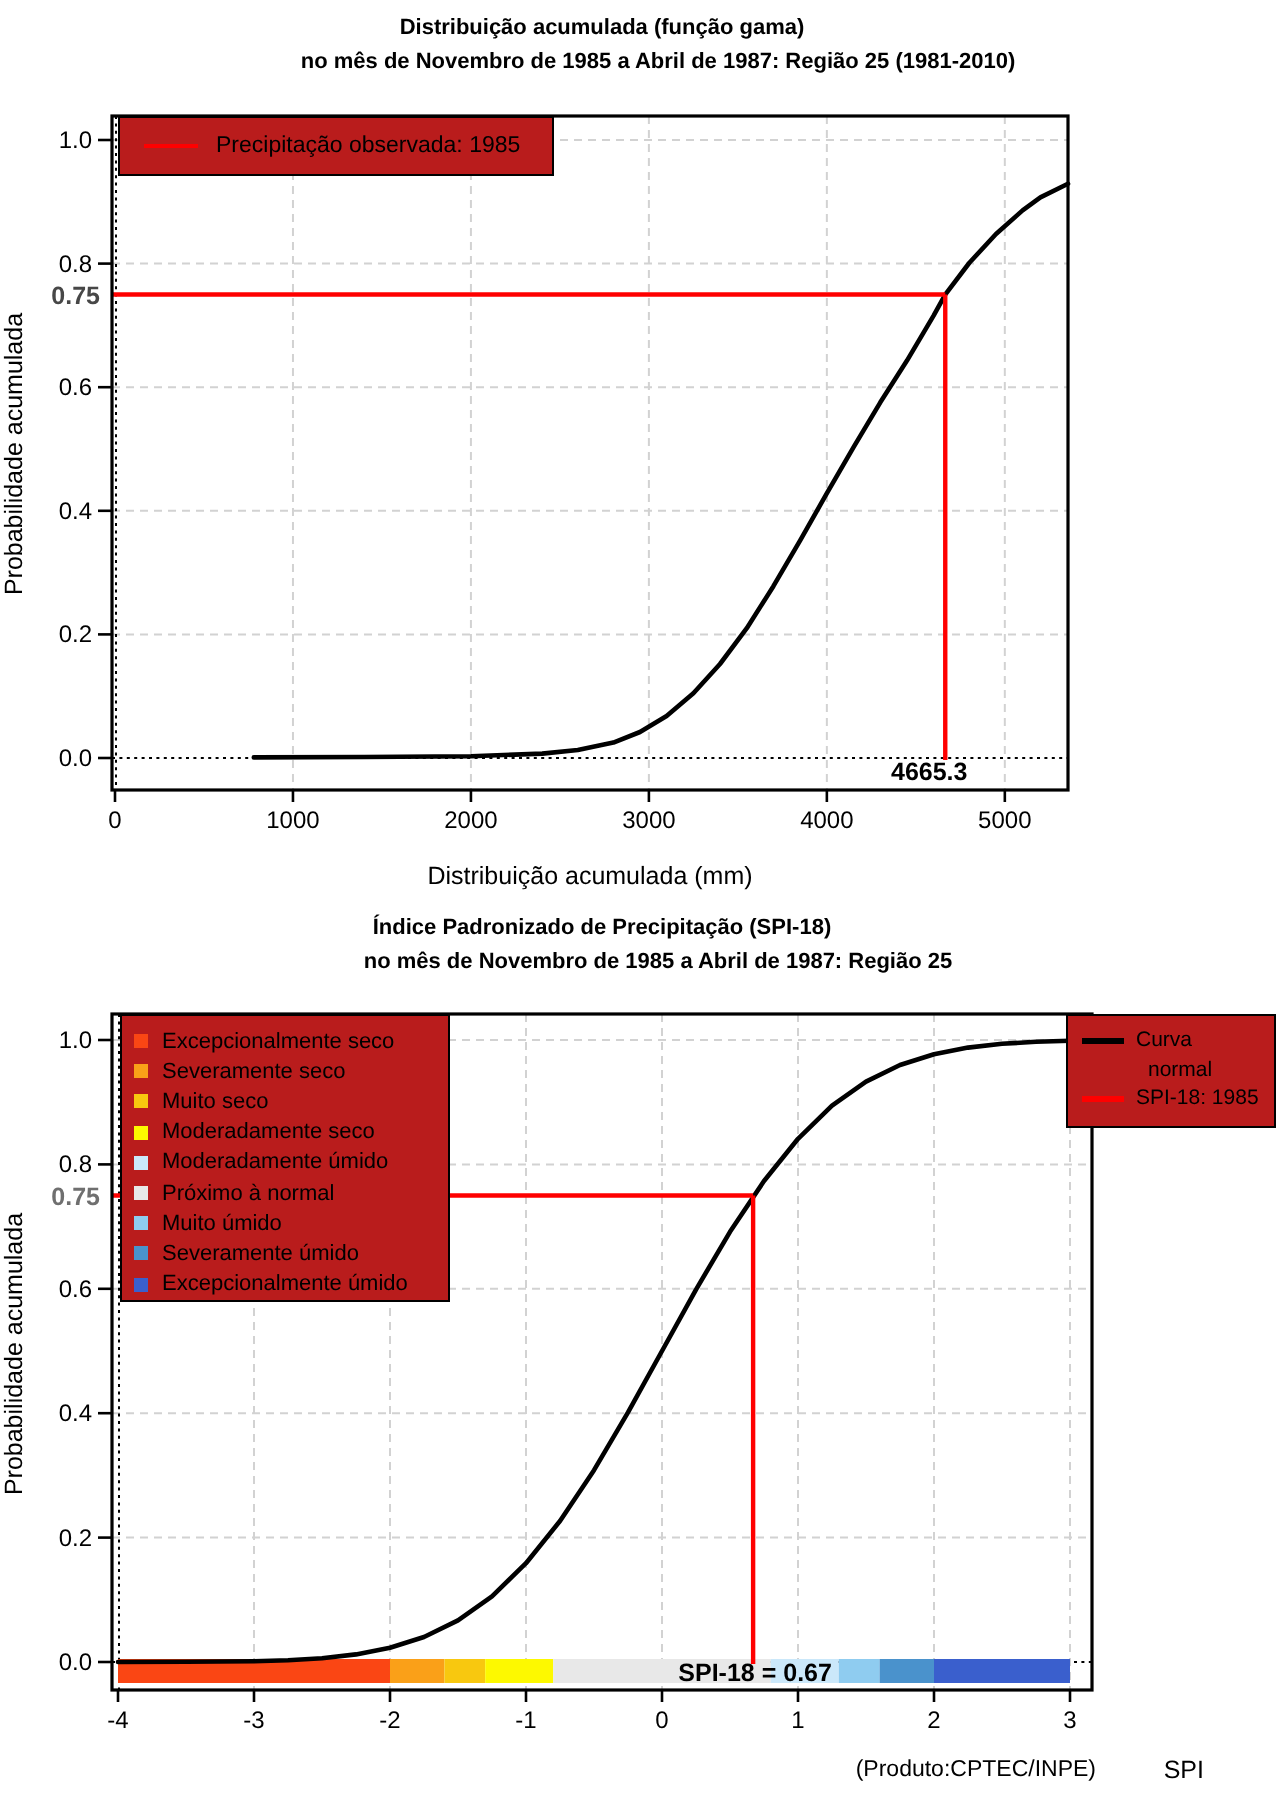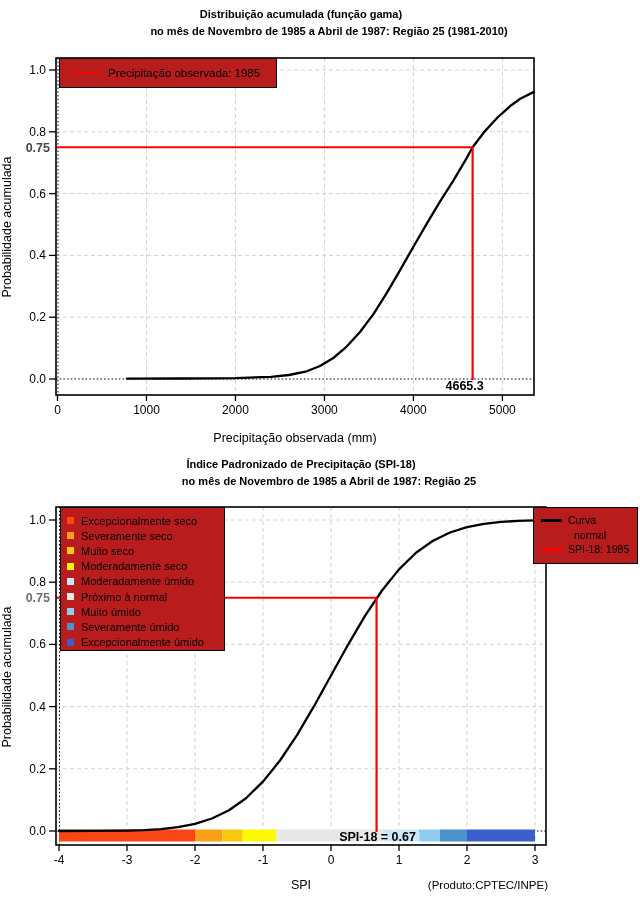--- a/index.html
+++ b/index.html
@@ -9,21 +9,21 @@
   }
   .chart{position:absolute;left:0;width:640px;height:450px;}
   #chart-top{top:0;}
   #chart-bottom{top:450px;}
   svg{position:absolute;left:0;top:0;font-family:"Liberation Sans",sans-serif;}
   .title,.subtitle{position:absolute;left:0;width:602px;text-align:center;font-weight:bold;font-size:11px;white-space:nowrap;}
   .title{top:8px;}
   .subtitle{top:25px;margin-left:28px;}
   .ylabel{position:absolute;left:-93px;top:220px;width:200px;text-align:center;font-size:12.5px;transform:rotate(-90deg);}
   .xlabel{position:absolute;top:431px;left:0;width:590px;text-align:center;font-size:12.5px;}
-  .xlabel-spi{position:absolute;top:428px;left:0;width:602px;text-align:center;font-size:12.5px;}
+  .xlabel-spi{position:absolute;top:428px;left:0;width:602px;text-align:right;font-size:12.5px;}
   .credit{position:absolute;top:429px;left:378px;width:170px;text-align:right;font-size:11.5px;}
   .legend-box{position:absolute;background:#b91c1c;border:1.5px solid #000;box-sizing:border-box;}
   #legend-top{left:59px;top:58px;width:218px;height:30px;display:flex;align-items:center;padding-left:12px;font-size:11.5px;}
   #legend-cat{left:60px;top:57px;width:165px;height:144px;padding:5px 0 0 6px;font-size:11px;}
   .cat-item{display:flex;align-items:center;height:15.2px;white-space:nowrap;}
   .cat-swatch{width:7px;height:7px;margin-right:7px;flex:0 0 auto;}
   #legend-curve{left:533px;top:57px;width:105px;height:57px;padding-top:5px;font-size:10.5px;}
   .lc-row{display:flex;align-items:center;height:14.5px;padding-left:7px;white-space:nowrap;}
   .line-swatch{width:27px;height:2.5px;margin-right:9px;flex:0 0 auto;}
   .line-swatch.small{width:21px;margin-right:6px;}
@@ -73,21 +73,21 @@
       <line x1="49" y1="193.6" x2="56" y2="193.6" stroke="#000" stroke-width="1.3"></line>
       <text x="46" y="197.6" fill="#000" font-size="12" text-anchor="end">0.6</text>
       <line x1="49" y1="131.79999999999998" x2="56" y2="131.79999999999998" stroke="#000" stroke-width="1.3"></line>
       <text x="46" y="135.79999999999998" fill="#000" font-size="12" text-anchor="end">0.8</text>
       <line x1="49" y1="70" x2="56" y2="70" stroke="#000" stroke-width="1.3"></line>
       <text x="46" y="74" fill="#000" font-size="12" text-anchor="end">1.0</text>
     </svg>
   <div class="title">Distribuição acumulada (função gama)</div>
   <div class="subtitle">no mês de Novembro de 1985 a Abril de 1987: Região 25 (1981-2010)</div>
   <div class="ylabel">Probabilidade acumulada</div>
-  <div class="xlabel">Precipitação observada (mm)</div>
+  <div class="xlabel">Distribuição acumulada (mm)</div>
   <div class="legend-box" id="legend-top">
     <span class="line-swatch" style="background:#FF0000;"></span>
     <span>Precipitação observada: 1985</span>
   </div>
 </div>
 
 <div class="chart" id="chart-bottom">
   <svg id="svg-bottom" width="640" height="450">
       <line x1="56" y1="318.8" x2="546" y2="318.8" stroke="#D2D2D2" stroke-width="1" stroke-dasharray="4 3"></line>
       <line x1="56" y1="256.6" x2="546" y2="256.6" stroke="#D2D2D2" stroke-width="1" stroke-dasharray="4 3"></line>

